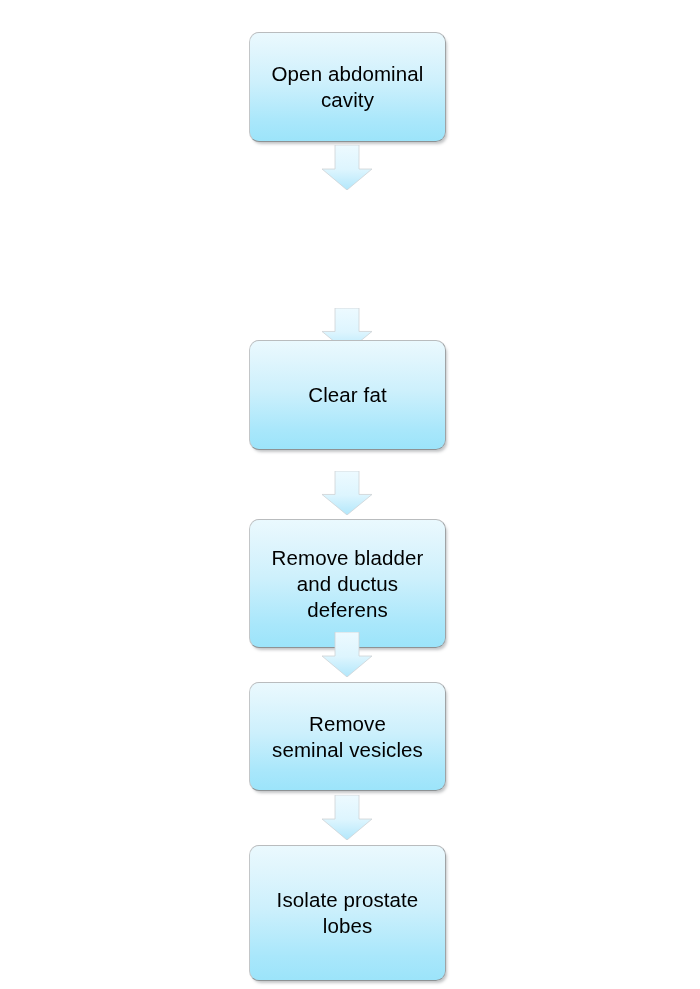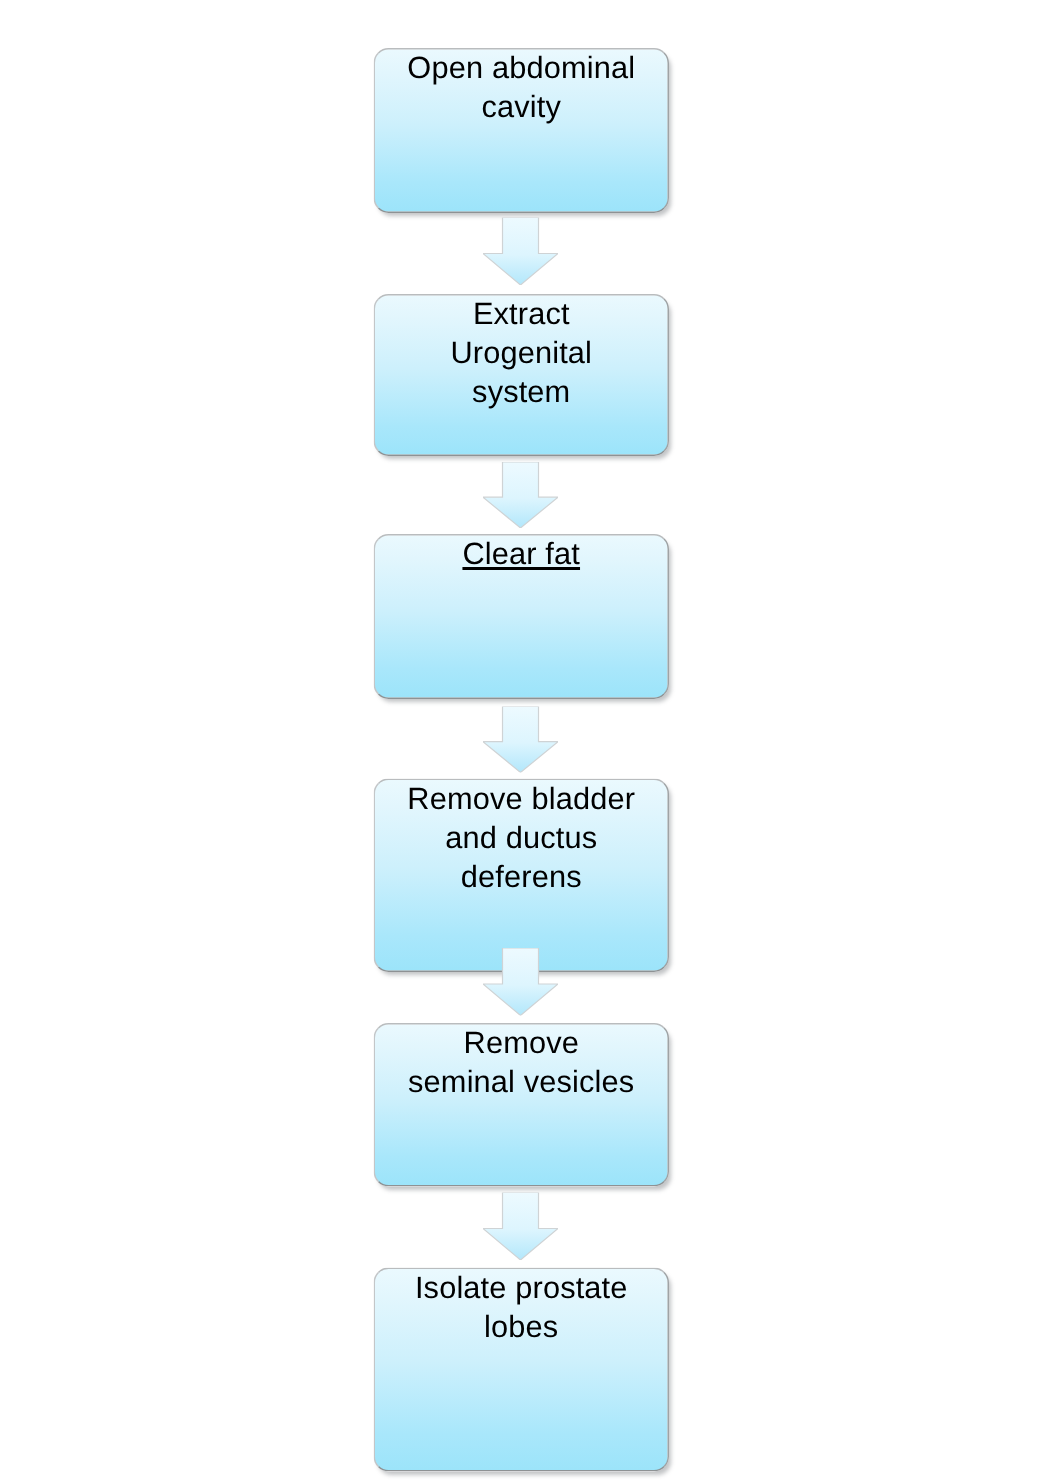--- a/index.html
+++ b/index.html
@@ -34,21 +34,21 @@
                 #e2f6fd 14%,
                 #cdf0fc 46%,
                 #a9e7fb 82%,
                 #9ce4fa 100%);
     border-top: 1px solid #b9bcbe;
     border-left: 1px solid #c3c6c8;
     border-right: 1px solid #9fa3a5;
     border-bottom: 1px solid #8e9294;
     box-shadow: 2px 3px 3px -1px rgba(120,125,128,0.45);
     display: flex;
-    align-items: flex-start;
+    align-items: center;
     justify-content: center;
     text-align: center;
   }
 
   .node-label {
     display: block;
     width: 100%;
     padding: 0 6px;
     box-sizing: border-box;
     color: #000000;
@@ -84,33 +84,28 @@
         <linearGradient id="agrad1" x1="0" y1="0" x2="0" y2="1">
           <stop offset="0%" stop-color="#edfaff"></stop>
           <stop offset="55%" stop-color="#ddf5fe"></stop>
           <stop offset="100%" stop-color="#b2e7fb"></stop>
         </linearGradient>
       </defs>
       <polygon points="13,0 37,0 37,24 50,24 25,45 0,24 13,24" fill="url(#agrad1)" stroke="#cfd3d5" stroke-width="0.8"></polygon>
     </svg>
   </div>
 
-  <div class="node" style="top: 196px; height: 108px;">
-    <span class="node-label">Extract
-Urogenital
-system</span>
-  </div>
 
   <div class="arrow" style="top: 308px; height: 44px;">
     <svg viewBox="0 0 50 45" preserveAspectRatio="none" aria-hidden="true">
       <polygon points="13,0 37,0 37,24 50,24 25,45 0,24 13,24" fill="url(#agrad1)" stroke="#cfd3d5" stroke-width="0.8"></polygon>
     </svg>
   </div>
 
-  <div class="node" style="top: 356px; height: 110px; text-decoration: underline;">
+  <div class="node" style="top: 340px; height: 110px;">
     <span class="node-label">Clear fat</span>
   </div>
 
   <div class="arrow" style="top: 471px; height: 44px;">
     <svg viewBox="0 0 50 45" preserveAspectRatio="none" aria-hidden="true">
       <polygon points="13,0 37,0 37,24 50,24 25,45 0,24 13,24" fill="url(#agrad1)" stroke="#cfd3d5" stroke-width="0.8"></polygon>
     </svg>
   </div>
 
   <div class="node" style="top: 519px; height: 129px;">

